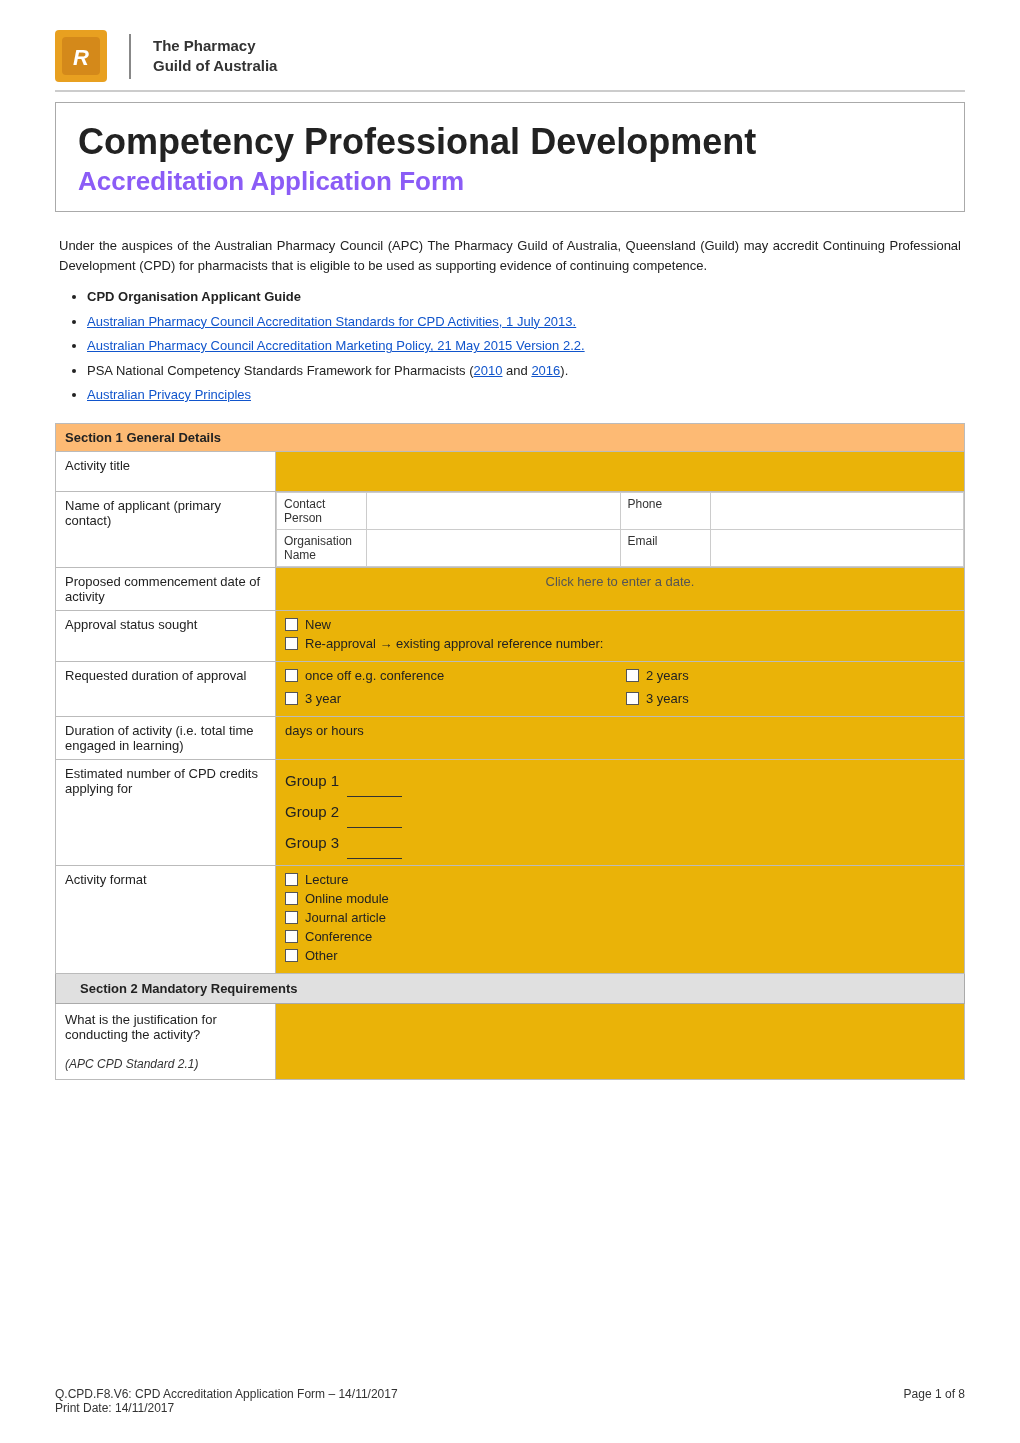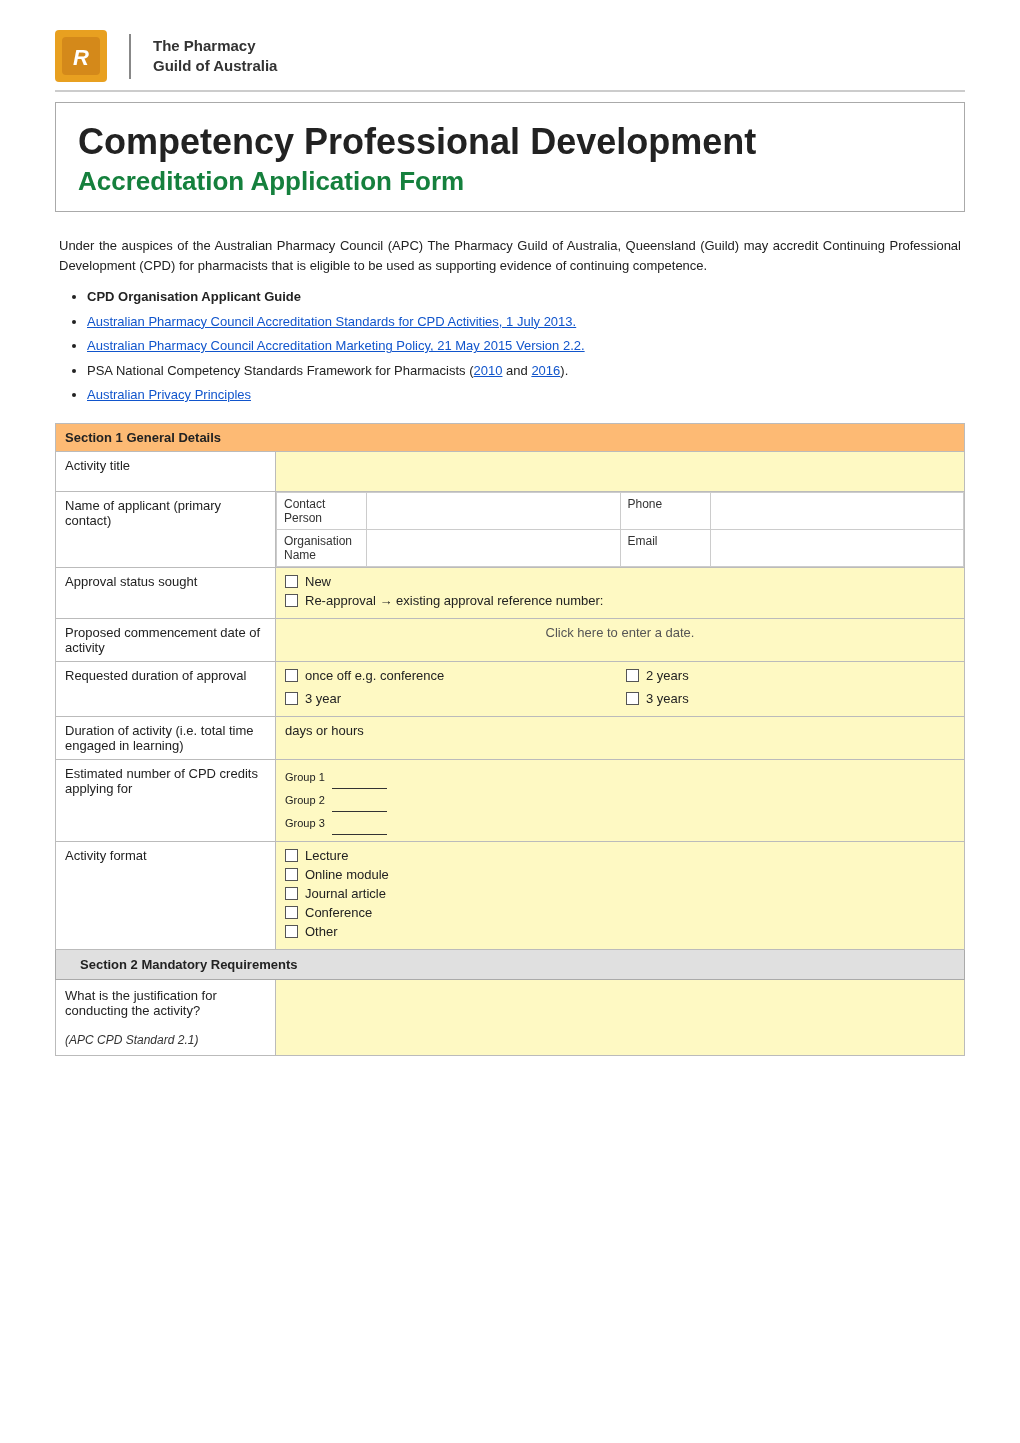--- a/index.html
+++ b/index.html
@@ -66,21 +66,21 @@
     .main-title {
       font-size: 36px;
       font-weight: bold;
       color: #222;
       line-height: 1.15;
       margin-bottom: 4px;
     }
     .sub-title {
       font-size: 26px;
       font-weight: bold;
-      color: #15803d;
+      color: #8b5cf6;
     }
     
     .intro-section {
       margin-bottom: 18px;
       padding: 0 4px;
     }
     .intro-section p {
       font-size: 13px;
       text-align: justify;
       margin-bottom: 12px;
@@ -122,21 +122,21 @@
       padding: 6px 9px;
       vertical-align: top;
     }
     .label-cell {
       width: 220px;
       font-size: 13px;
       background: #fff;
       vertical-align: middle;
     }
     .value-cell {
-      background: #fef9c3;
+      background: #eab308;
       vertical-align: top;
     }
     .sub-table {
       width: 100%;
       border-collapse: collapse;
       font-size: 12px;
     }
     .sub-table td {
       border: 1px solid #ccc;
       padding: 4px 7px;
@@ -168,21 +168,21 @@
     .date-placeholder {
       color: #555;
       font-size: 13px;
     }
     .duration-grid {
       display: grid;
       grid-template-columns: 1fr 1fr;
       gap: 4px 12px;
     }
     .group-lines {
-      font-size: 11px;
+      font-size: 15px;
       line-height: 2;
     }
     .group-underline {
       display: inline-block;
       width: 55px;
       border-bottom: 1px solid #333;
       margin-left: 4px;
     }
     
     .footer {
@@ -295,40 +295,40 @@
             </td>
             <td class="sub-value"></td>
           </tr>
         </tbody>
             </table>
       </td>
     </tr>
 
     <tr>
       <td class="label-cell">
-        <span>Approval status sought</span>
-      </td>
-      <td class="value-cell">
-        <div class="checkbox-row">
-          <span class="checkbox-box"></span>
-          <span>New</span>
-        </div>
-        <div class="checkbox-row">
-          <span class="checkbox-box"></span>
-          <span>Re-approval → existing approval reference number:</span>
-        </div>
-      </td>
-    </tr>
-
-    <tr>
-      <td class="label-cell">
         <span>Proposed commencement date of activity</span>
       </td>
       <td class="value-cell" style="text-align:center;">
         <span class="date-placeholder">Click here to enter a date.</span>
+      </td>
+    </tr>
+
+    <tr>
+      <td class="label-cell">
+        <span>Approval status sought</span>
+      </td>
+      <td class="value-cell">
+        <div class="checkbox-row">
+          <span class="checkbox-box"></span>
+          <span>New</span>
+        </div>
+        <div class="checkbox-row">
+          <span class="checkbox-box"></span>
+          <span>Re-approval → existing approval reference number:</span>
+        </div>
       </td>
     </tr>
 
     <tr>
       <td class="label-cell">
         <span>Requested duration of approval</span>
       </td>
       <td class="value-cell">
         <div class="duration-grid">
           <div class="checkbox-row">
@@ -418,14 +418,24 @@
       <td class="label-cell" style="vertical-align:top; padding:8px 9px;">
         <div>What is the justification for conducting the activity?</div>
         <br>
         <div class="italic-note">(APC CPD Standard 2.1)</div>
       </td>
       <td class="value-cell" style="height:60px;"></td>
     </tr>
   </tbody>
     </table>
 
+  <div class="footer">
+    <div class="footer-left">
+      <div>Q.CPD.F8.V6: CPD Accreditation Application Form – 14/11/2017</div>
+      <div>Print Date:  14/11/2017</div>
+    </div>
+    <div class="footer-right">
+      <span>Page 1 of 8</span>
+    </div>
+    <div style="clear:both;"></div>
+  </div>
 
 </div>
 
 </body></html>

